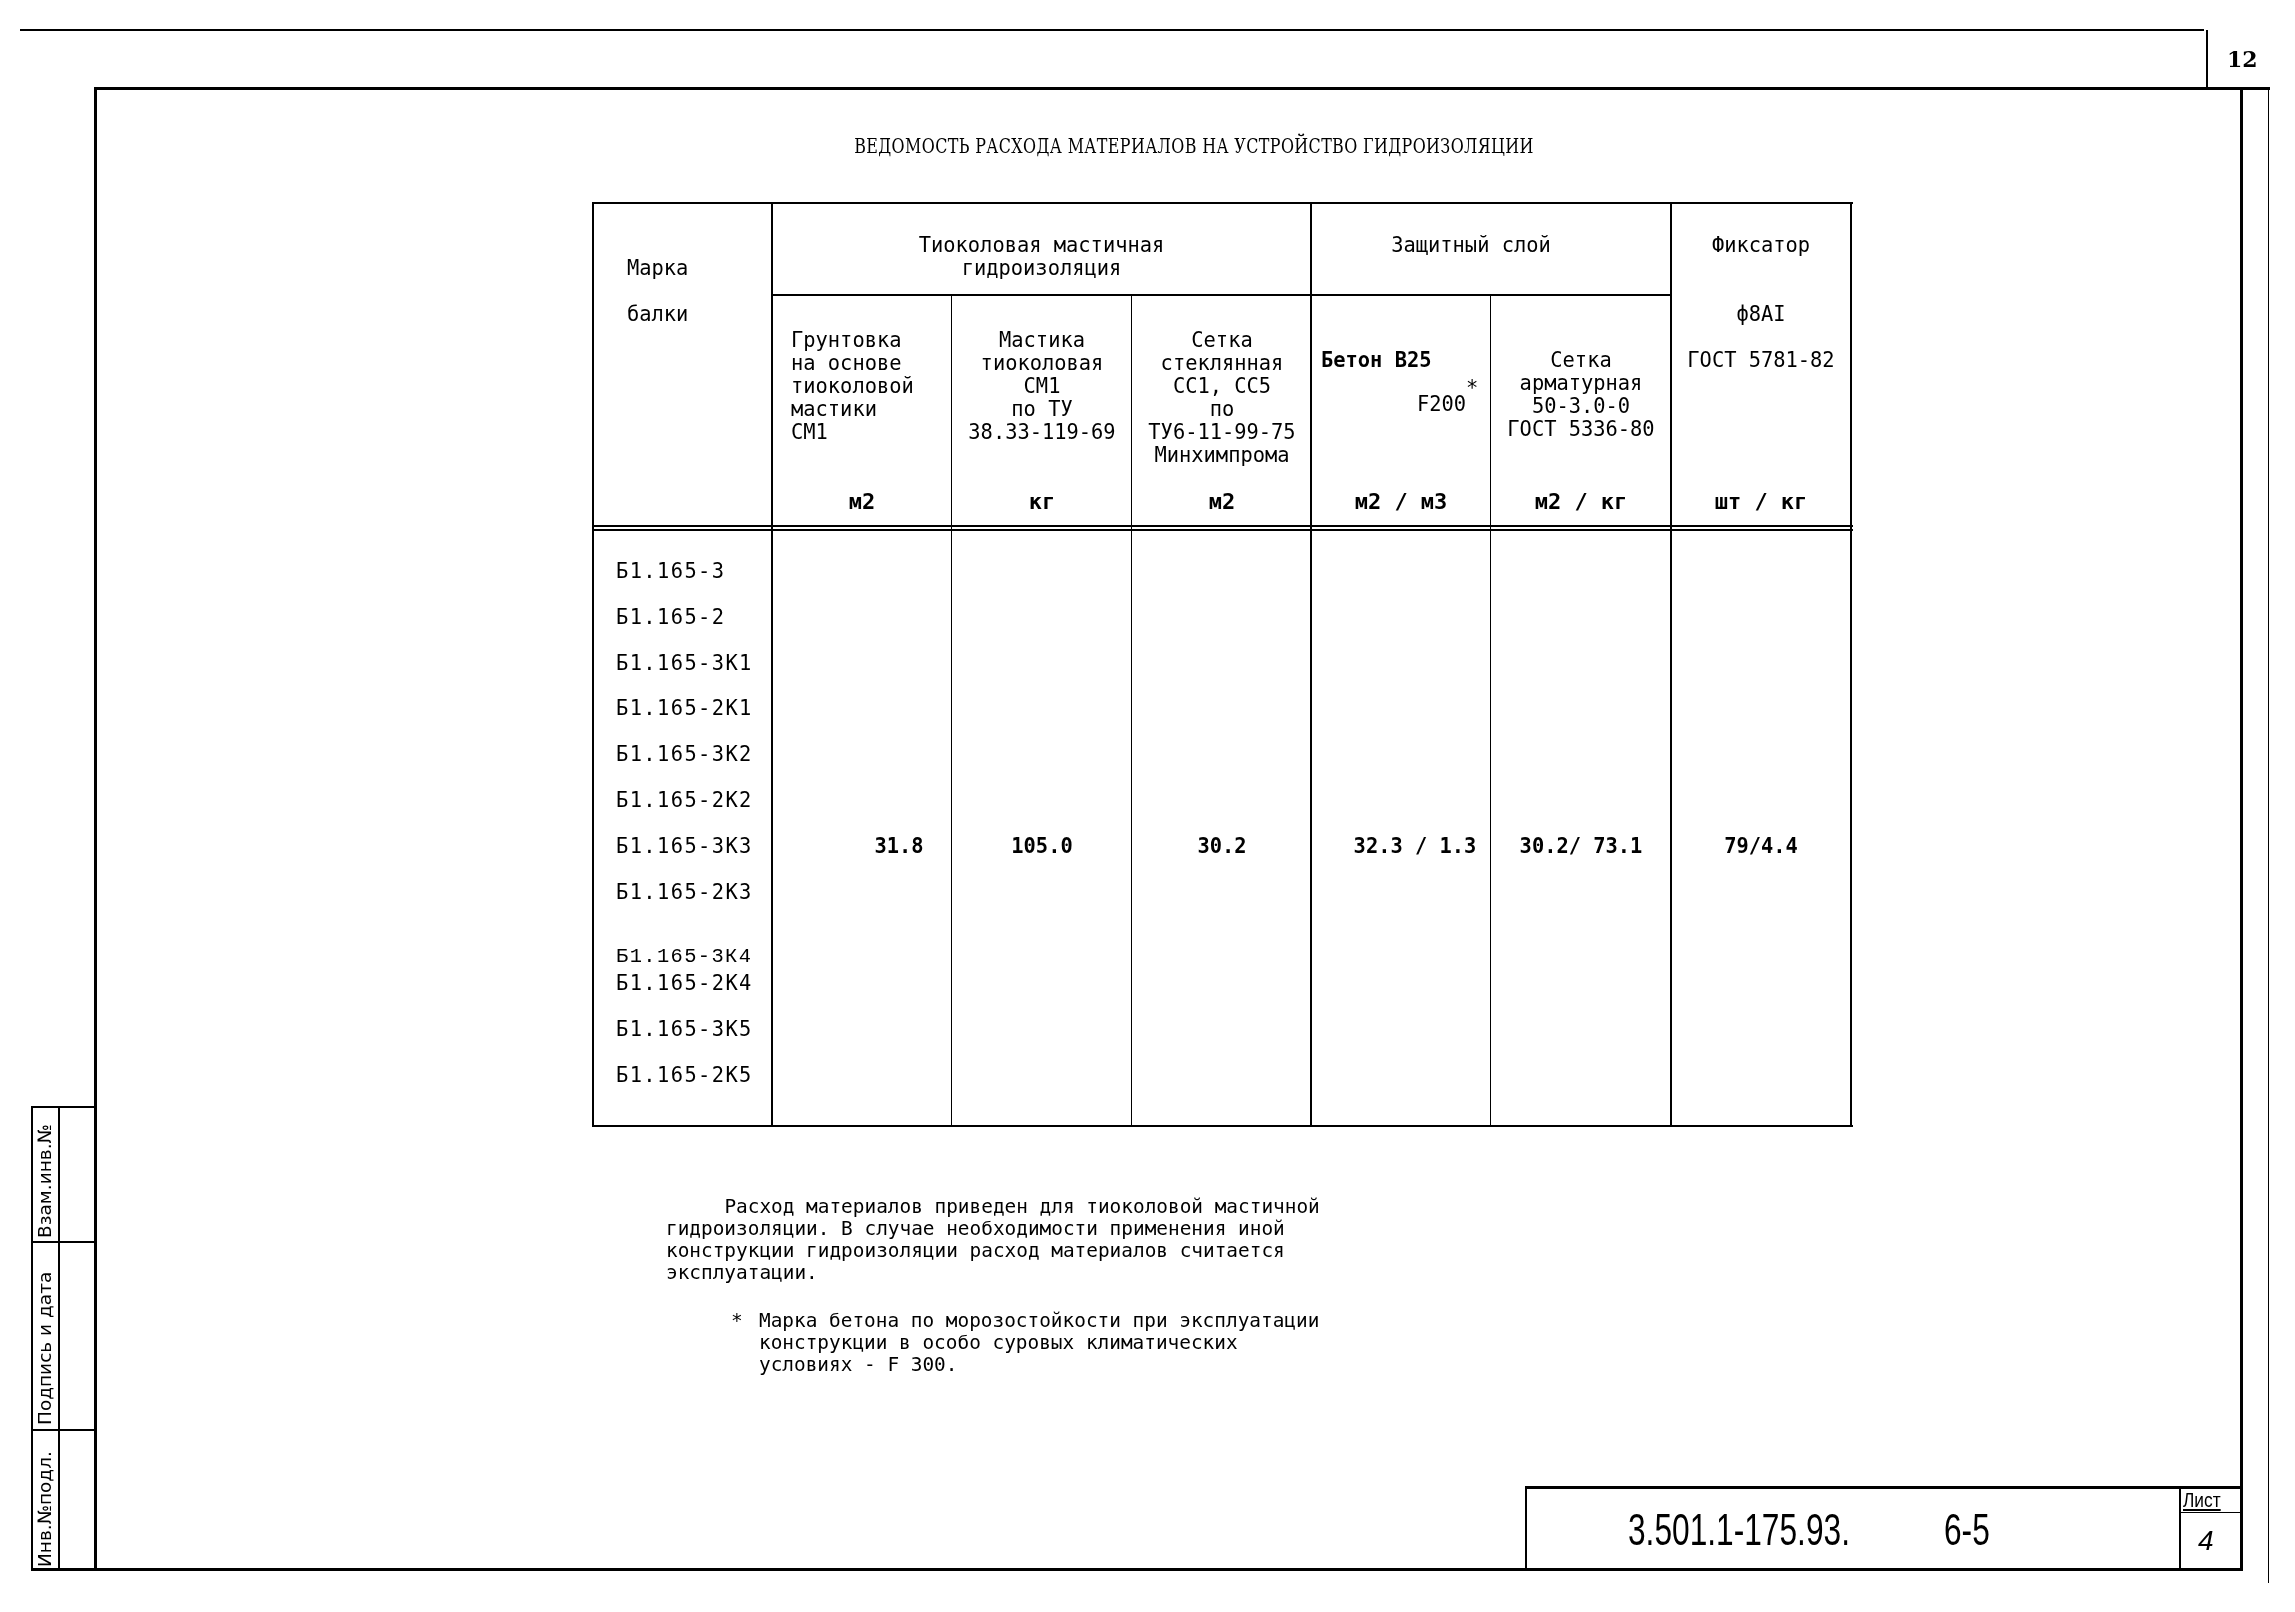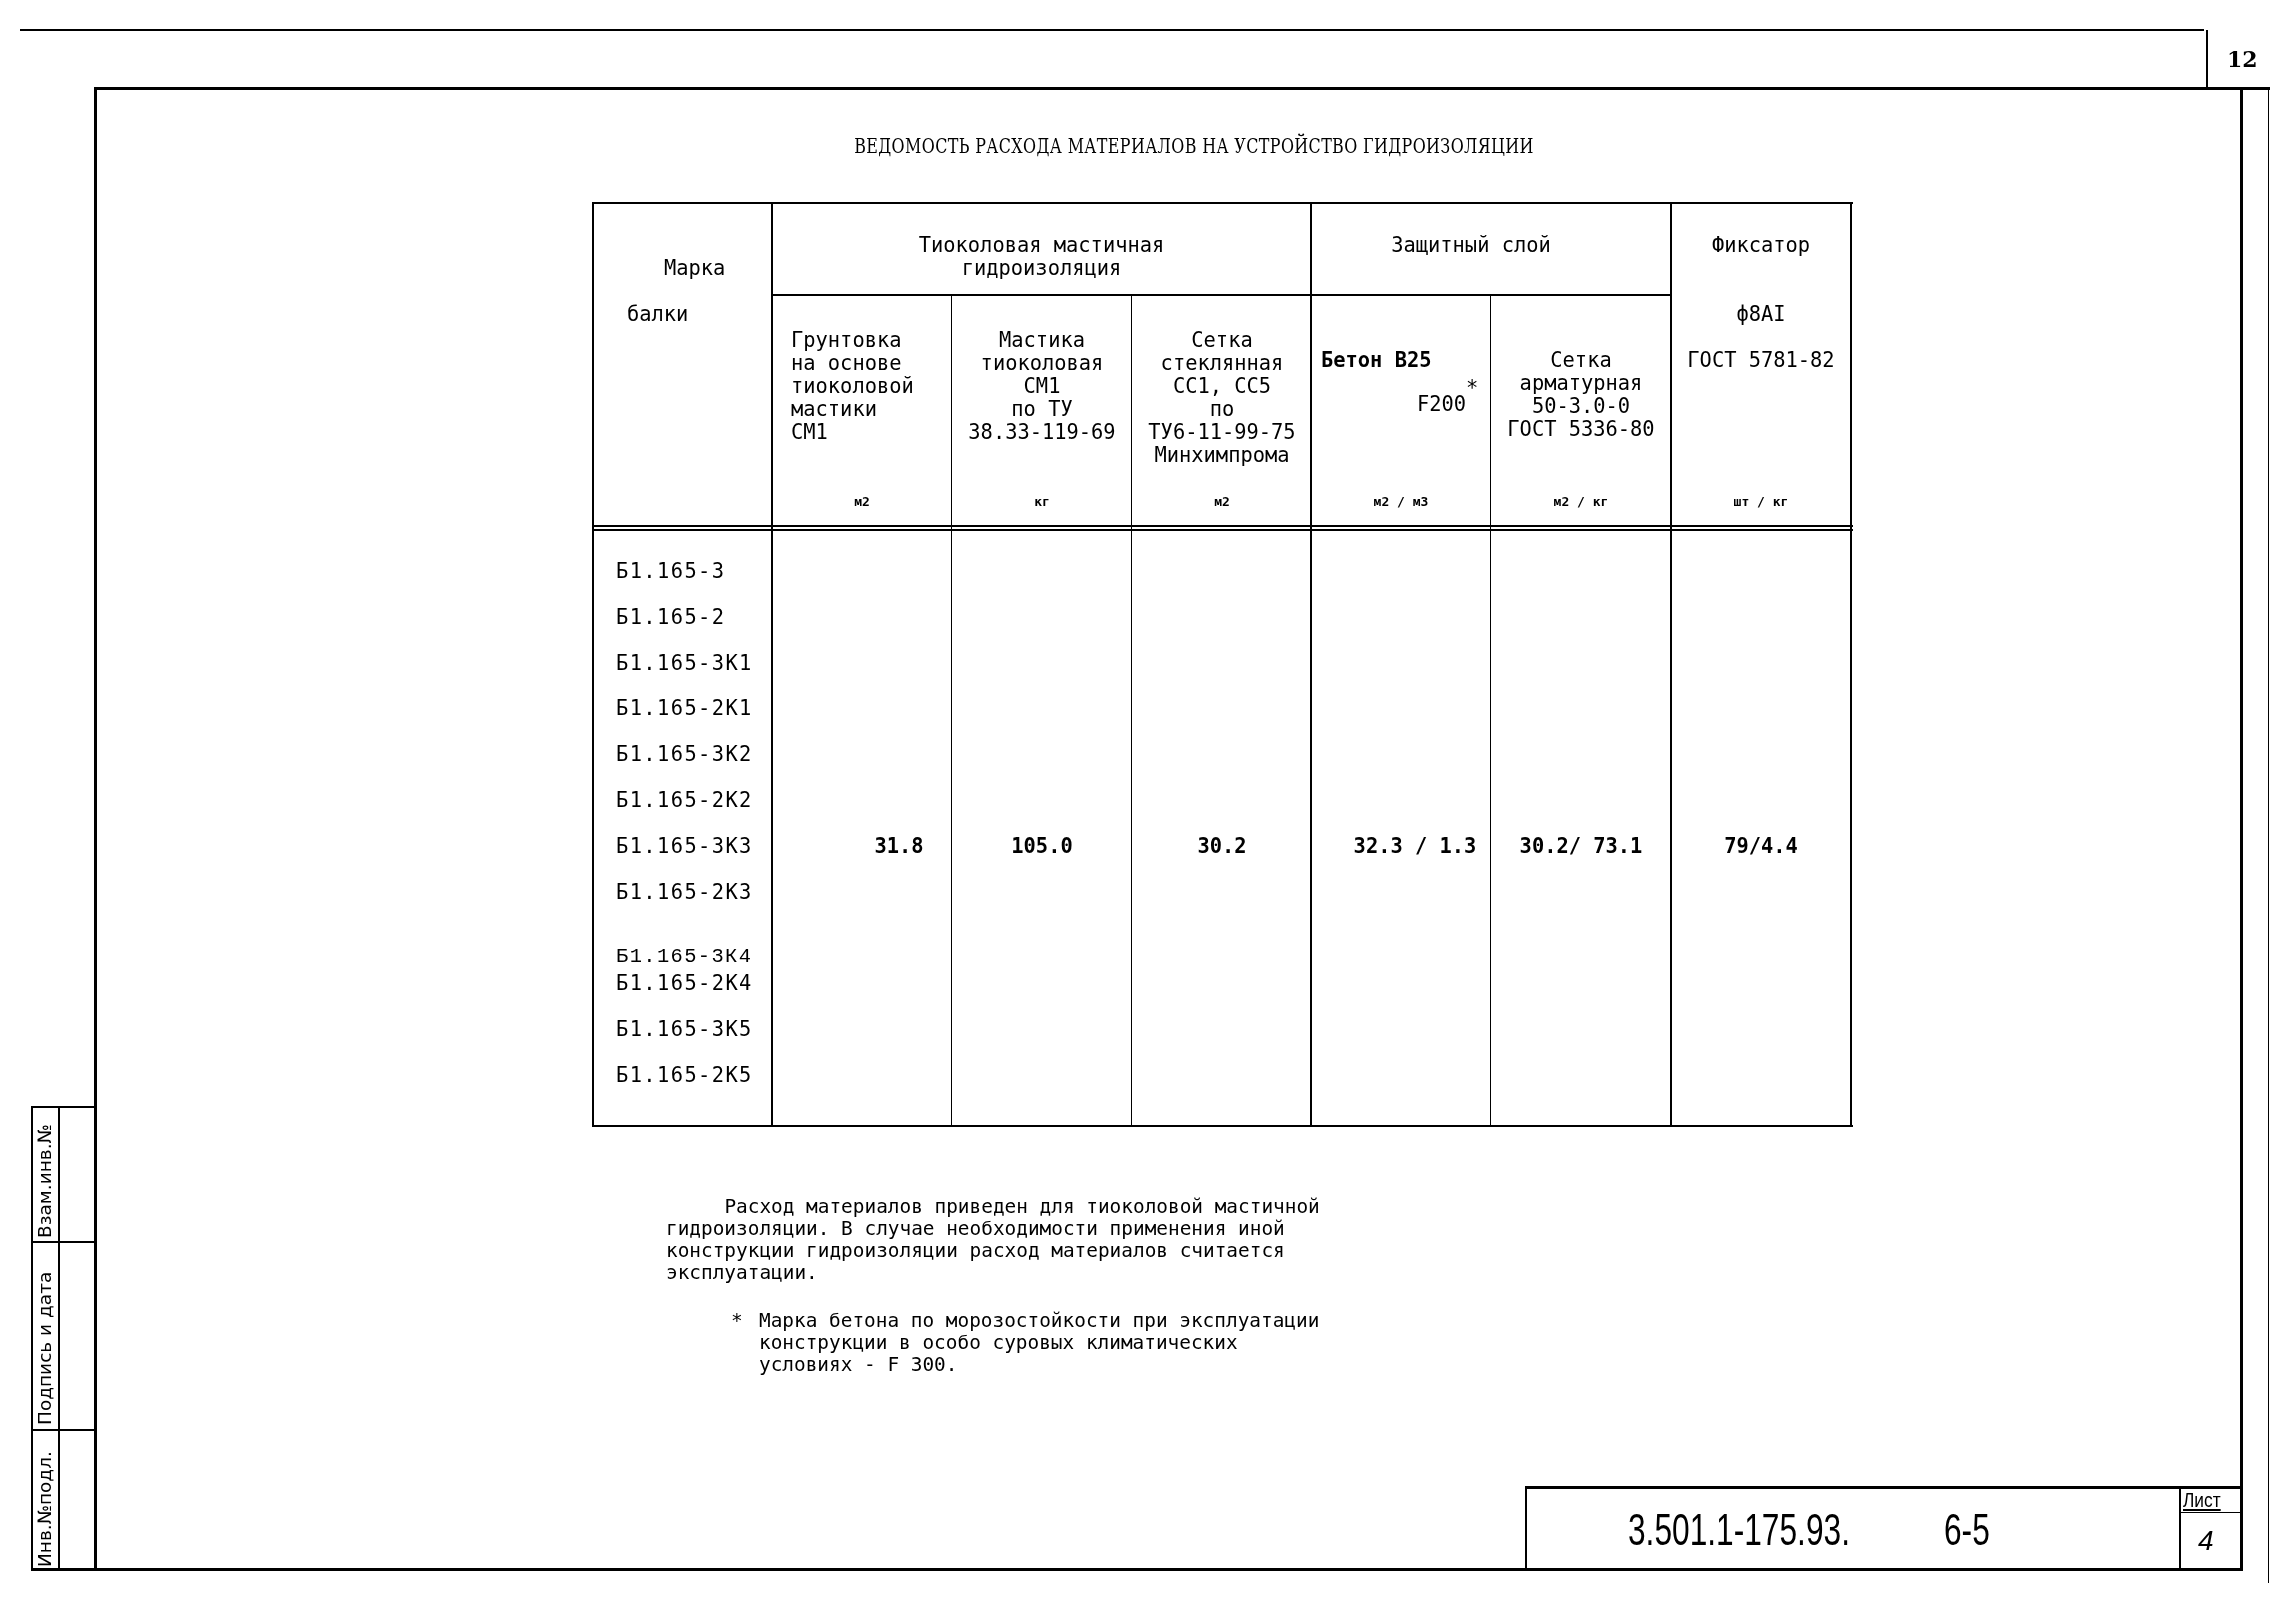--- a/index.html
+++ b/index.html
@@ -13,21 +13,21 @@
   .title {
     position: absolute; left: 694px; top: 134px; width: 1000px; text-align: center;
     font-family: "DejaVu Serif", "Liberation Serif", serif;
     font-size: 20.4px; letter-spacing: 0.5px; transform: scaleX(0.78); transform-origin: center;
   }
   .cell-text {
     position: absolute; text-align: center; font-size: 20.4px; line-height: 23px;
     white-space: pre-line;
   }
   .hdr-group { font-size: 20.4px; line-height: 23px; }
-  .unit { font-weight: bold; font-size: 13px; }
+  .unit { font-weight: bold; font-size: 22px; }
   .row-label {
     position: absolute; left: 616px; font-size: 20.4px; line-height: 23px; letter-spacing: 1.4px;
   }
   .val {
     position: absolute; font-size: 20.4px; font-weight: bold; text-align: center; line-height: 23px;
   }
   .note {
     position: absolute; font-size: 19.4px; line-height: 22px; white-space: pre-line;
     font-family: "DejaVu Sans Mono", "Liberation Mono", monospace;
   }
@@ -81,21 +81,21 @@
   <div class="vline" style="left:1131px; top:295px; width:1.4px; height:832px;"></div>
   <div class="vline" style="left:1310px; top:202px; width:1.9px; height:925px;"></div>
   <div class="vline" style="left:1490px; top:295px; width:1.4px; height:832px;"></div>
   <div class="vline" style="left:1670px; top:202px; width:1.9px; height:925px;"></div>
 
   <div class="hline" style="left:772px; top:294px; width:898px; height:2.3px;"></div>
 
   <div class="hline" style="left:593px; top:525px; width:1260px; height:2.3px;"></div>
   <div class="hline" style="left:593px; top:529px; width:1260px; height:1.9px;"></div>
 
-  <div class="cell-text" style="left:664px; top:257px; text-align:right;">Марка</div>
+  <div class="cell-text" style="left:627px; top:257px; text-align:right;">Марка</div>
   <div class="cell-text" style="left:627px; top:303px; text-align:left;">балки</div>
 
   <div class="cell-text hdr-group" style="left:772px; top:234px; width:539px;">Тиоколовая мастичная
 гидроизоляция</div>
 
   <div class="cell-text hdr-group" style="left:1311px; top:234px; width:320px;">Защитный слой</div>
 
   <div class="cell-text" style="left:1671px; top:234px; width:180px;">Фиксатор</div>
   <div class="cell-text" style="left:1671px; top:303px; width:180px;">ф8AI</div>
   <div class="cell-text" style="left:1671px; top:349px; width:180px;">ГОСТ 5781-82</div>

